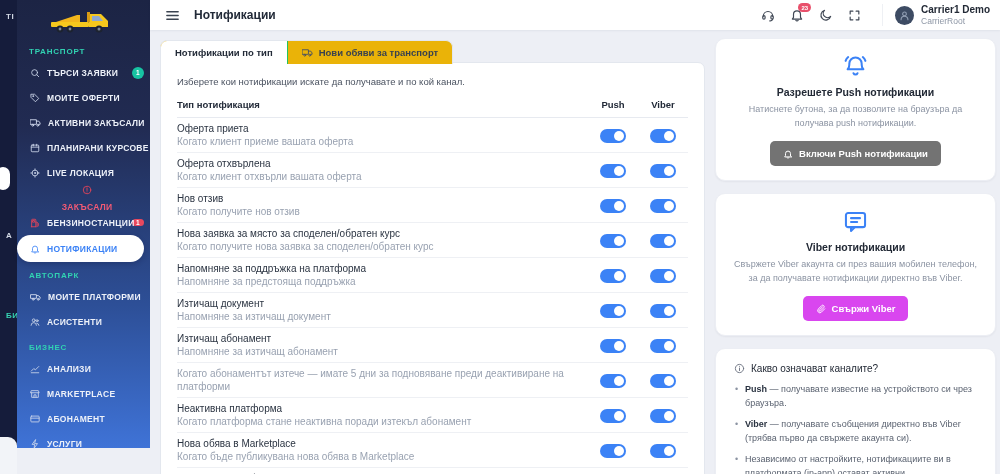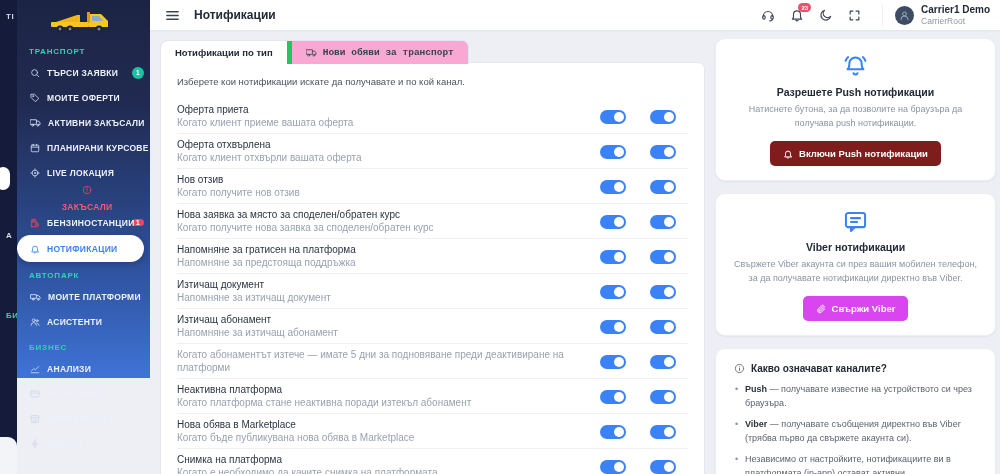--- a/index.html
+++ b/index.html
@@ -15,21 +15,21 @@
   
   #underbar { position:absolute; left:0; top:0; width:17px; height:474px; background:#151c3b; z-index:1; }
   #underbar .ltr { position:absolute; left:6px; font-size:8px; font-weight:bold; color:#d4dae6; letter-spacing:.5px; }
   #underbar .ltr.t1 { top:12px; }
   #underbar .ltr.t2 { top:231px; }
   #underbar .ltr.t3 { top:311px; color:#36d6b4; }
   #underbar .pill  { position:absolute; left:-4px; top:167px; width:14px; height:23px; background:#fff; border-radius:7px; }
   #underbar .corner{ position:absolute; left:0; bottom:0; width:17px; height:37px; background:#f2f4f8; border-top-right-radius:9px; }
 
   
-  #sidebar { position:absolute; left:17px; top:0; width:133px; height:378px; z-index:2;
+  #sidebar { position:absolute; left:17px; top:0; width:133px; height:448px; z-index:2;
     background:linear-gradient(180deg,#1c2444 0%, #212b52 28%, #2d4f97 68%, #3f73d7 100%); }
   #logo { height:38px; display:flex; align-items:center; justify-content:center; padding-top:4px; }
   .nav-section-label { font-size:8px; font-weight:bold; letter-spacing:.8px; color:#31d2b2; padding:9px 0 4px 12px; }
   .nav-item { display:flex; align-items:center; gap:7px; height:25px; padding:0 6px 0 13px;
     color:#edf1f9; font-size:8.5px; font-weight:bold; letter-spacing:.3px; cursor:pointer; white-space:nowrap; }
   .nav-item .icon { color:#cfd8ec; }
   .nav-item.danger { color:#f35a74;flex-direction:column; }
   .nav-item.danger .icon, .nav-item.icon-danger .icon { color:#ef4458; }
   .nav-item.active { background:#fff; color:#3b82f6; border-radius:14px; margin-right:6px; height:27px;
     box-shadow:0 2px 5px rgba(10,20,60,.25); }
@@ -48,25 +48,25 @@
     font-size:6px; font-weight:bold; padding:1.5px 3px; border-radius:7px; line-height:1; }
   #user { display:flex; align-items:center; gap:7px; margin-left:6px; padding-left:12px; border-left:1px solid #eef0f4; cursor:pointer; }
   #avatar { width:19px; height:19px; border-radius:50%; background:#3d4b63; color:#93a0b5;
     display:flex; align-items:center; justify-content:center; }
   #user-name { font-size:10px; font-weight:bold; color:#232a36; line-height:1.25; }
   #user-role { font-size:8.5px; color:#8d96a5; line-height:1.2; }
 
   
   #main { position:absolute; left:160px; top:40px; width:545px; bottom:-10px; z-index:2; }
   #tabbar { display:inline-flex; border:1px solid #e3e7ee; border-bottom:none; border-radius:7px 7px 0 0;
-    background:#f9a8d4; overflow:hidden; position:relative; z-index:2; }
+    background:#eab308; overflow:hidden; position:relative; z-index:2; }
   .tab { display:flex; align-items:center; gap:6px; padding:0 14px; height:23px; font-size:9.5px;
     font-weight:bold; color:#39424f; cursor:pointer; }
   .tab.active { background:#fff; color:#232b38; }
-  .tab + .tab { border-left:5px solid #22c55e;font-family:Liberation Mono, monospace; }
+  .tab + .tab { border-left:1px solid #22c55e; }
   .tab .icon { color:#4a5260; }
   #panel { position:absolute; left:0; right:0; top:22px; bottom:0; background:#fff;
     border:1px solid #e3e7ee; border-radius:0 7px 0 0; padding:10px 16px 0 16px; }
   #panel-desc { font-size:9.5px; color:#4a5260; margin:3px 0 12px; }
   #table-head { display:flex; align-items:center; font-size:9.5px; font-weight:bold; color:#222a38;
     padding-bottom:7px; border-bottom:1px solid #e7eaf0; }
   .col-type { flex:1; }
   .col-sm { width:50px; text-align:center; }
   .n-row { display:flex; align-items:center; border-bottom:1px solid #eef0f4; padding:4px 0; min-height:29px; }
   .n-title { font-size:10px; font-weight:normal; color:#2b3442; line-height:1.3; }
@@ -80,23 +80,23 @@
   #rightcol { position:absolute; left:715px; top:38px; width:281px; z-index:2; }
   .card { background:#fff; border:1px solid #ecEEf4; border-radius:10px; margin-bottom:12px;
     padding:14px 18px; box-shadow:0 1px 2px rgba(16,24,40,.05); }
   .card.center { text-align:center; }
   .card-icon { color:#3b82f6; margin-bottom:6px; }
   .card-title { font-size:10.5px; font-weight:bold; color:#232a36; margin-bottom:5px; }
   .card-text { font-size:9px; color:#8b93a2; line-height:1.5; }
   .btn { display:inline-flex; align-items:center; gap:6px; border:none; border-radius:5px;
     color:#fff; font-family:inherit; font-size:9.5px; font-weight:bold; padding:7px 13px;
     margin-top:11px; cursor:pointer; }
-  .btn.green { background:#7f1d1d; }
+  .btn.green { background:#737373; }
   .btn.blue  { background:#d946ef; }
-  .info-title { display:flex; align-items:center; gap:6px; font-size:10px; font-weight:bold;
+  .info-title { display:flex; align-items:center; gap:6px; font-size:10px; font-weight:normal;
     color:#232a36; margin-bottom:9px; }
   .info-title .icon { color:#6b7280; }
   .bullets { list-style:none; }
   .bullets li { position:relative; font-size:9px; color:#5a6270; line-height:1.5;
     padding-left:11px; margin-bottom:8px; }
   .bullets li::before { content:"•"; position:absolute; left:1px; color:#8b93a2; }
   .bullets b { color:#2b3442; }
 </style>
 </head>
 <body>
@@ -241,35 +241,35 @@
           <svg width="10" height="10" viewBox="0 0 24 24" fill="none" stroke="currentColor" stroke-width="2" stroke-linecap="round" stroke-linejoin="round">
             <polyline points="3 17 9 11 13 14 21 6"></polyline>
             <line x1="3" y1="21" x2="21" y2="21"></line>
           </svg>
         </span>
         <span>АНАЛИЗИ</span>
       </div>
       <div class="nav-item">
         <span class="icon">
           <svg width="10" height="10" viewBox="0 0 24 24" fill="none" stroke="currentColor" stroke-width="2" stroke-linecap="round" stroke-linejoin="round">
-            <rect x="2" y="5" width="20" height="14" rx="2"></rect>
-            <line x1="2" y1="10" x2="22" y2="10"></line>
-          </svg>
-        </span>
-        <span>АБОНАМЕНТ</span>
-      </div>
-      <div class="nav-item">
-        <span class="icon">
-          <svg width="10" height="10" viewBox="0 0 24 24" fill="none" stroke="currentColor" stroke-width="2" stroke-linecap="round" stroke-linejoin="round">
             <path d="M4 4h16l2 5H2z"></path>
             <path d="M4 9v11h16V9"></path>
             <path d="M9.5 20v-6h5v6"></path>
           </svg>
         </span>
         <span>MARKETPLACE</span>
+      </div>
+      <div class="nav-item">
+        <span class="icon">
+          <svg width="10" height="10" viewBox="0 0 24 24" fill="none" stroke="currentColor" stroke-width="2" stroke-linecap="round" stroke-linejoin="round">
+            <rect x="2" y="5" width="20" height="14" rx="2"></rect>
+            <line x1="2" y1="10" x2="22" y2="10"></line>
+          </svg>
+        </span>
+        <span>АБОНАМЕНТ</span>
       </div>
       <div class="nav-item">
         <span class="icon">
           <svg width="10" height="10" viewBox="0 0 24 24" fill="none" stroke="currentColor" stroke-width="2" stroke-linecap="round" stroke-linejoin="round">
             <path d="M13 2L5 13h6l-1 9 8-11h-6z"></path>
           </svg>
         </span>
         <span>УСЛУГИ</span>
       </div>
     </div>
@@ -340,20 +340,25 @@
             <path d="M14 9h5l3 4v3h-3"></path>
             <circle cx="6" cy="18" r="2"></circle>
             <circle cx="17" cy="18" r="2"></circle>
           </svg>
         </span>
         <span>Нови обяви за транспорт</span>
       </div>
     </div>
   <div id="panel">
     <p id="panel-desc">Изберете кои нотификации искате да получавате и по кой канал.</p>
+    <div id="table-head">
+      <span class="col-type">Тип нотификация</span>
+      <span class="col-sm">Push</span>
+      <span class="col-sm">Viber</span>
+    </div>
     <div id="rows">
         <div class="n-row">
           <div class="col-type">
        <div class="n-title">Оферта приета</div>
        <div class="n-sub">Когато клиент приеме вашата оферта</div>
      </div>
      <div class="col-sm"><span class="toggle on"></span></div>
      <div class="col-sm"><span class="toggle on"></span></div>
         </div>
         <div class="n-row">
@@ -375,21 +380,21 @@
         <div class="n-row">
           <div class="col-type">
        <div class="n-title">Нова заявка за място за споделен/обратен курс</div>
        <div class="n-sub">Когато получите нова заявка за споделен/обратен курс</div>
      </div>
      <div class="col-sm"><span class="toggle on"></span></div>
      <div class="col-sm"><span class="toggle on"></span></div>
         </div>
         <div class="n-row">
           <div class="col-type">
-       <div class="n-title">Напомняне за гратисен на платформа</div>
+       <div class="n-title">Напомняне за поддръжка на платформа</div>
        <div class="n-sub">Напомняне за предстояща поддръжка</div>
      </div>
      <div class="col-sm"><span class="toggle on"></span></div>
      <div class="col-sm"><span class="toggle on"></span></div>
         </div>
         <div class="n-row">
           <div class="col-type">
        <div class="n-title">Изтичащ документ</div>
        <div class="n-sub">Напомняне за изтичащ документ</div>
      </div>

